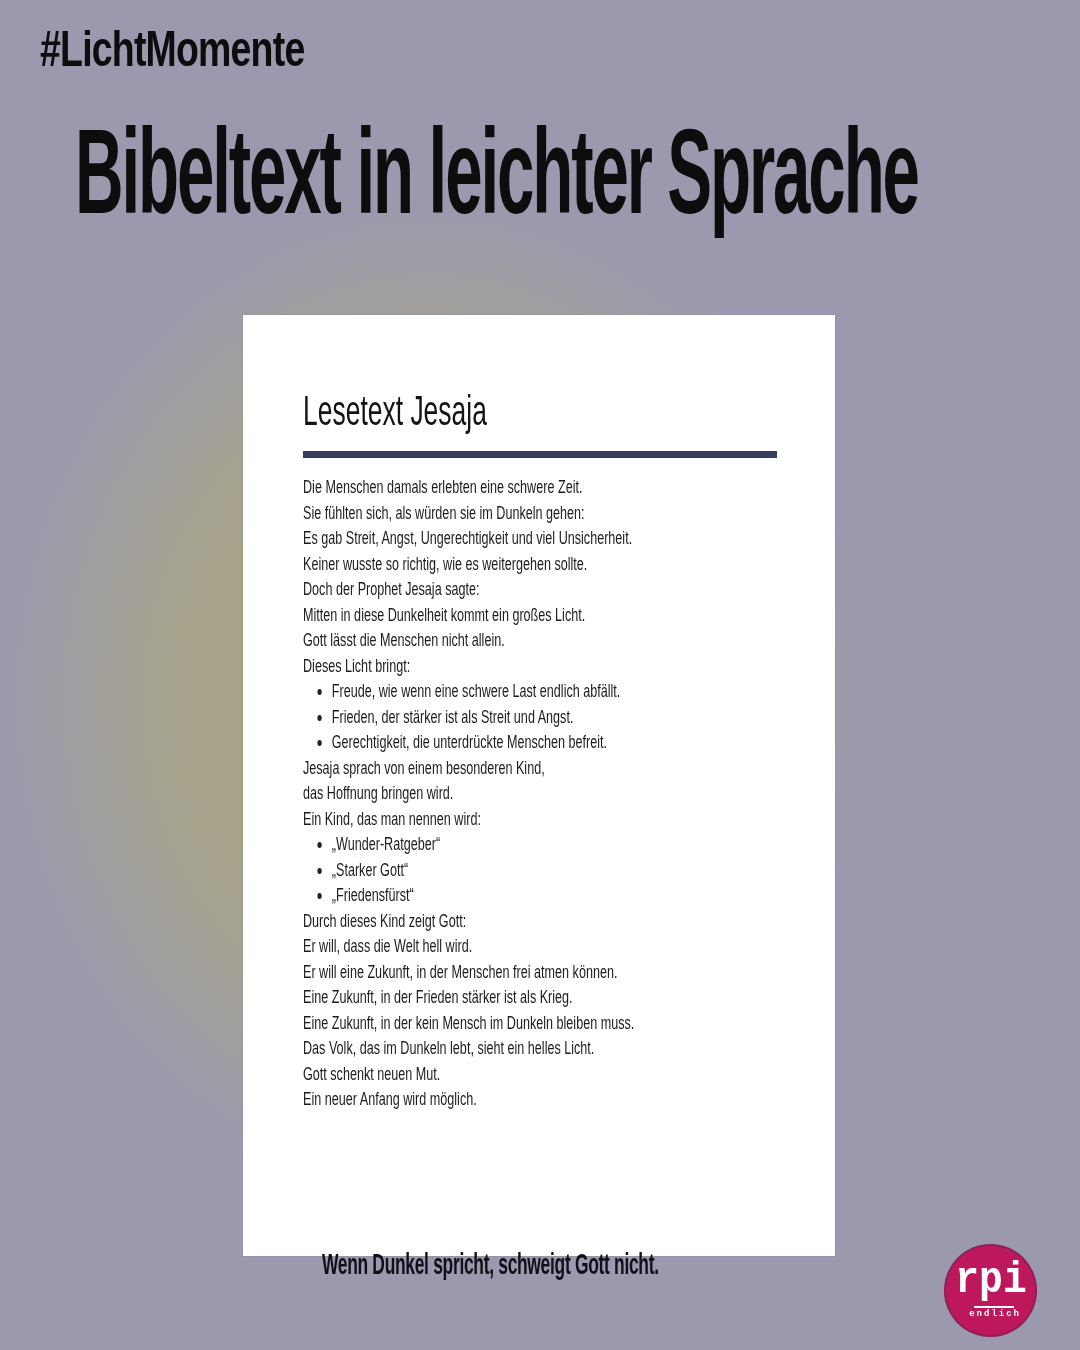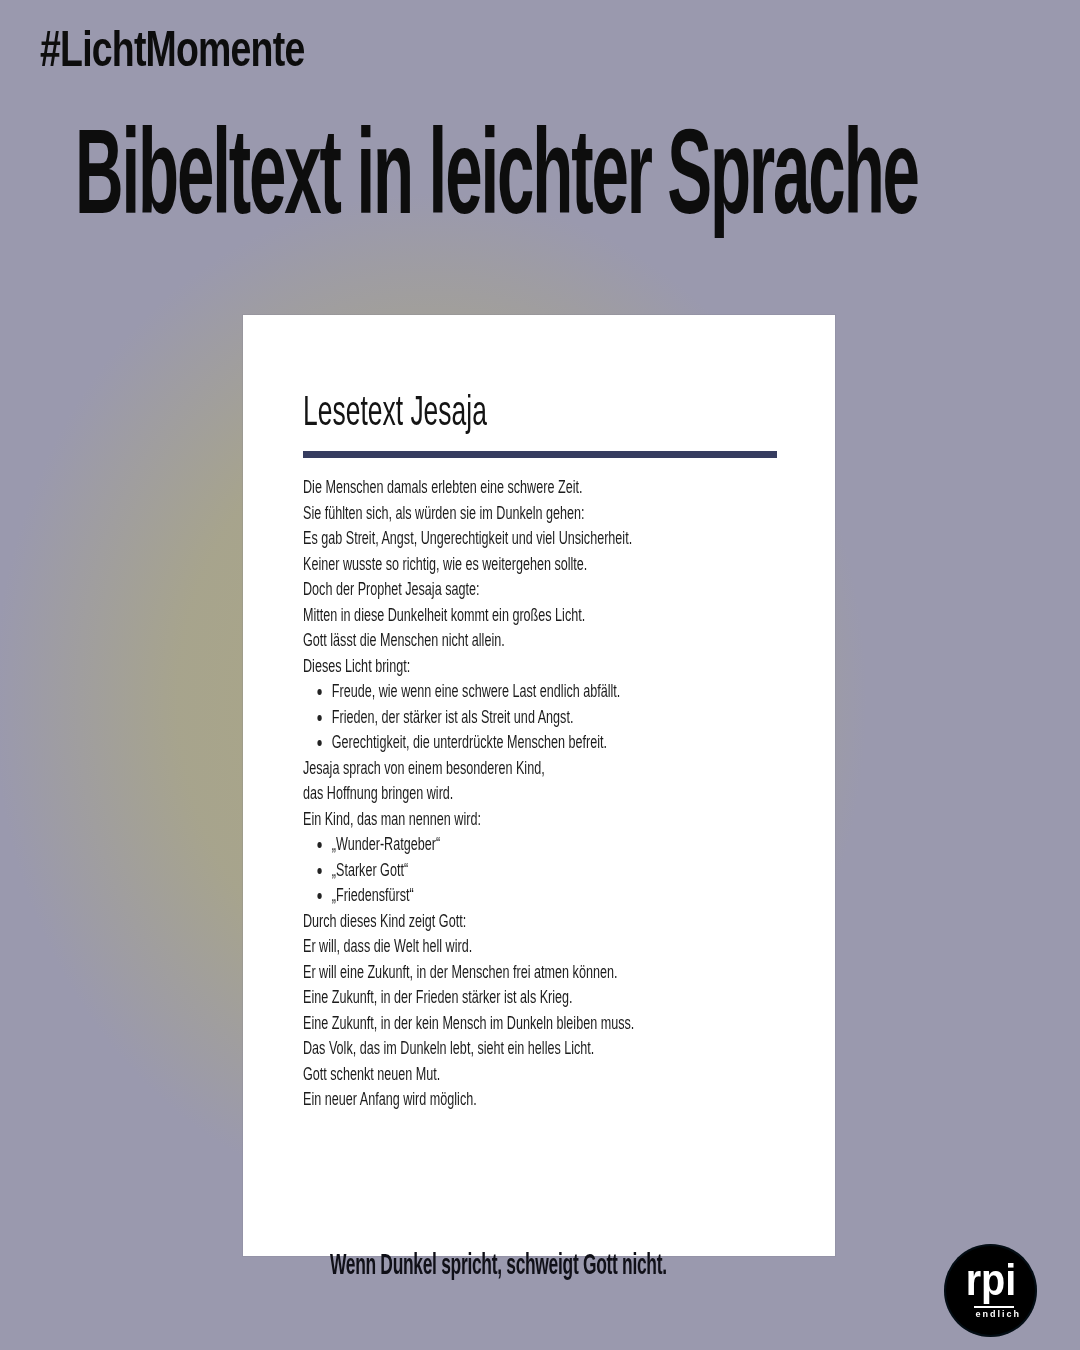--- a/index.html
+++ b/index.html
@@ -47,34 +47,35 @@
     transform:scaleX(0.72);transform-origin:left top;
     font-size:17.5px;color:#1c1c1c;letter-spacing:0;
   }
   .line{line-height:25.5px;white-space:nowrap;}
   .line.bullet{position:relative;padding-left:40px;}
   .line.bullet .dot{
     position:absolute;left:20px;top:10px;width:6px;height:6px;
     border-radius:50%;background:#222;
   }
   .footer{
-    position:absolute;top:1243px;left:16px;width:964px;
+    position:absolute;top:1243px;left:8px;width:964px;
     text-align:center;color:#101018;
   }
   .footer .fline{
     line-height:42px;font-size:30px;font-weight:700;white-space:nowrap;
   }
   .footer .fline > span{
     display:inline-block;transform:scaleX(0.58);transform-origin:center top;
     letter-spacing:-0.5px;
   }
   .logo{
     position:absolute;left:944px;top:1244px;width:93px;height:93px;
-    border-radius:50%;background:#000000;
+    border-radius:50%;background:#be185d;
     box-shadow:inset 0 0 0 2px rgba(10,50,80,0.25);
+    font-family:Liberation Mono, monospace;
   }
   .logo .rpi{
     position:absolute;left:50%;top:14px;transform:translateX(-50%) scaleX(0.9);
     font-size:44px;font-weight:700;color:#ffffff;line-height:44px;
   }
   .logo .bar{
     position:absolute;left:30px;top:62px;width:40px;height:2px;background:#ffffff;
   }
   .logo .virtuell{
     position:absolute;right:16px;top:65px;

